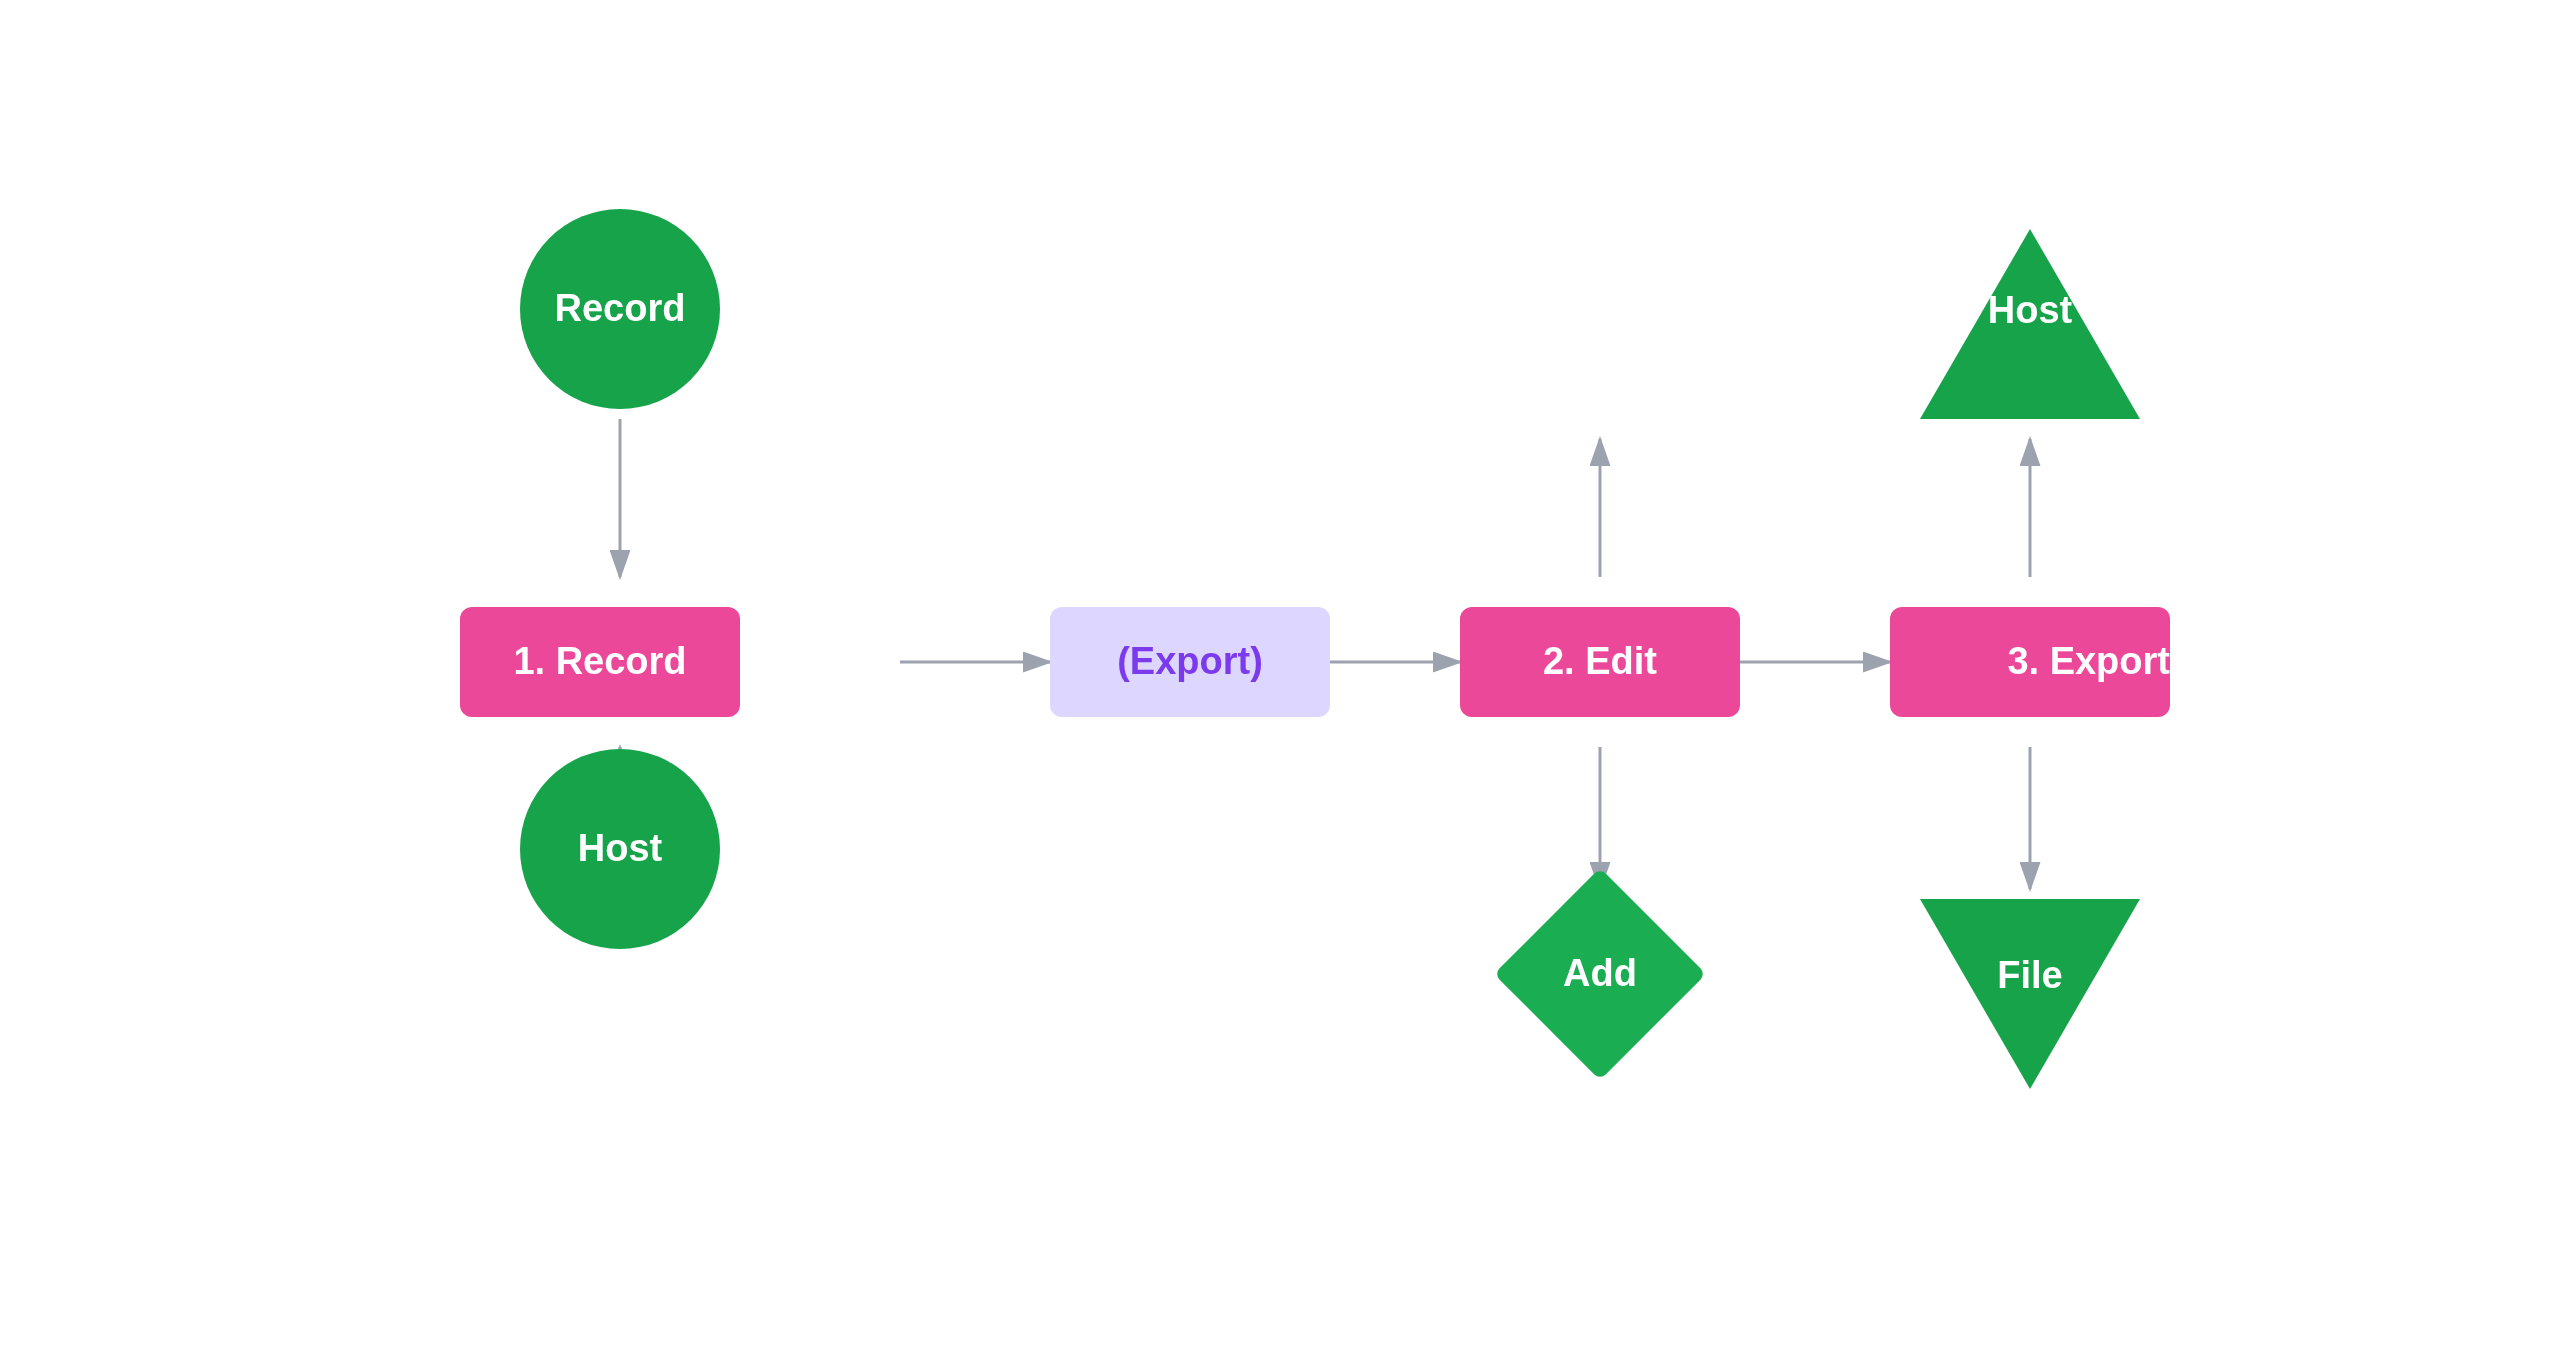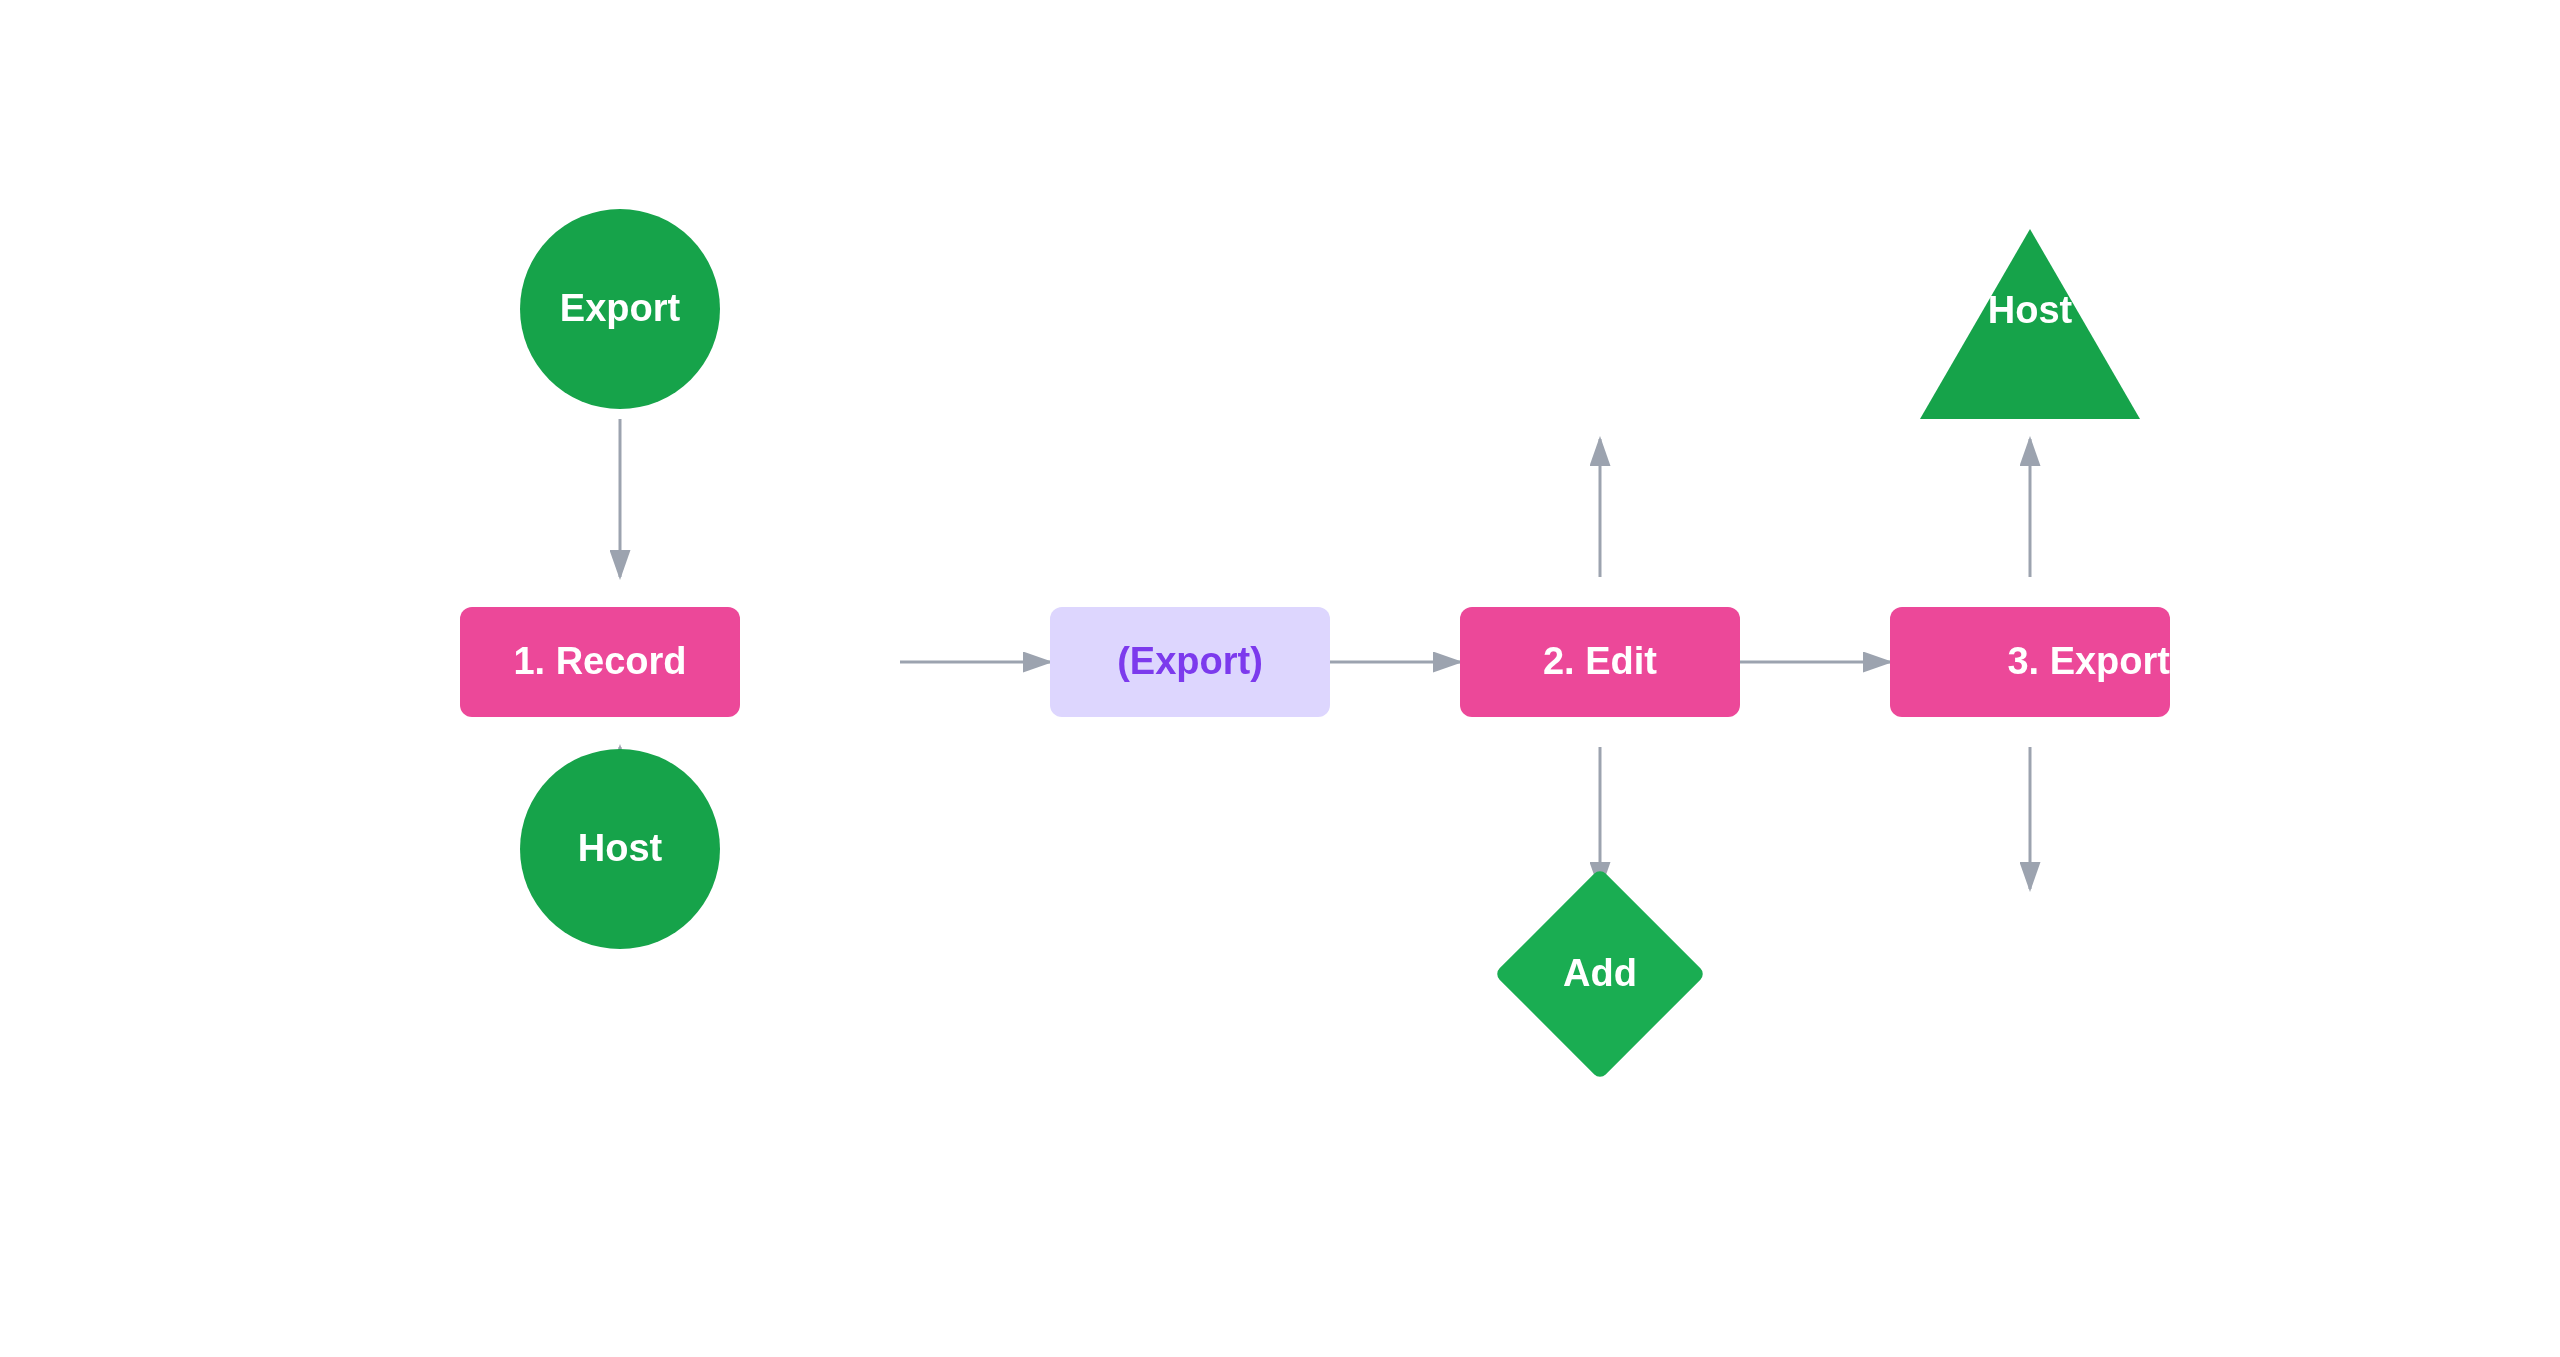--- a/index.html
+++ b/index.html
@@ -112,21 +112,21 @@
     <line x1="1420" y1="448" x2="1420" y2="310" class="arrow-line"></line>
 
     <line x1="1420" y1="618" x2="1420" y2="760" class="arrow-line"></line>
 
     <line x1="1850" y1="448" x2="1850" y2="310" class="arrow-line"></line>
 
     <line x1="1850" y1="618" x2="1850" y2="760" class="arrow-line"></line>
   </svg>
 
   <div class="node node-circle" style="left: 340px; top: 80px;">
-    <span>Export</span>
+    <span>Record</span>
   </div>
 
   <div class="node node-circle" style="left: 340px; top: 620px;">
     <span>Host</span>
   </div>
 
   <div class="node node-rect node-rect-purple" style="left: 280px; top: 478px;">
     <span>1. Record</span>
   </div>
 
@@ -150,14 +150,20 @@
     </div>
   </div>
 
   <div style="position:absolute; left: 1740px; top: 100px;">
     <div class="node-triangle-up"></div>
     <div style="position:absolute; top:60px; left:0; width:220px; text-align:center; font-weight:600; font-size:38px; color:#fff;">
       <span>Host</span>
     </div>
   </div>
 
+  <div style="position:absolute; left: 1740px; top: 770px;">
+    <div class="node-triangle-down"></div>
+    <div style="position:absolute; top:55px; left:0; width:220px; text-align:center; font-weight:600; font-size:38px; color:#fff;">
+      <span>File</span>
+    </div>
+  </div>
 
 </div>
 
 </body></html>

